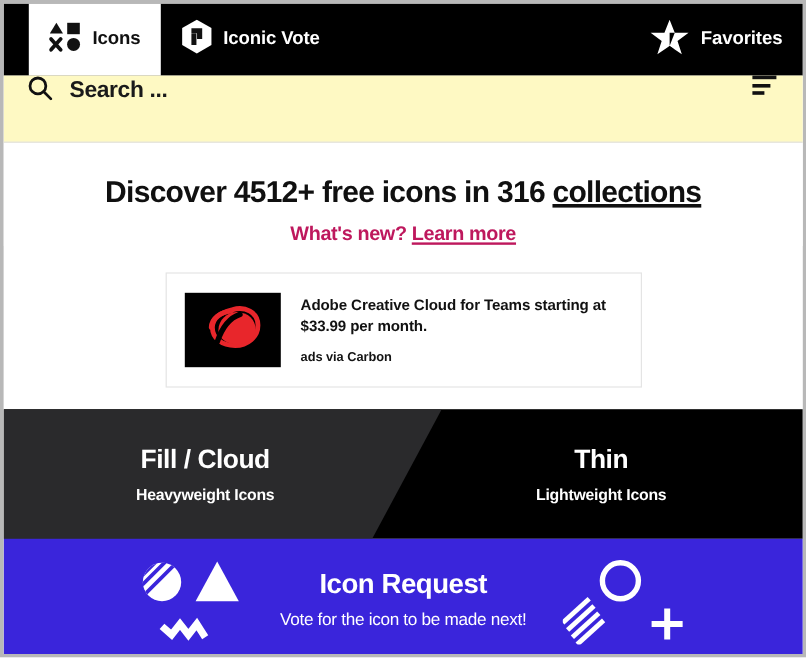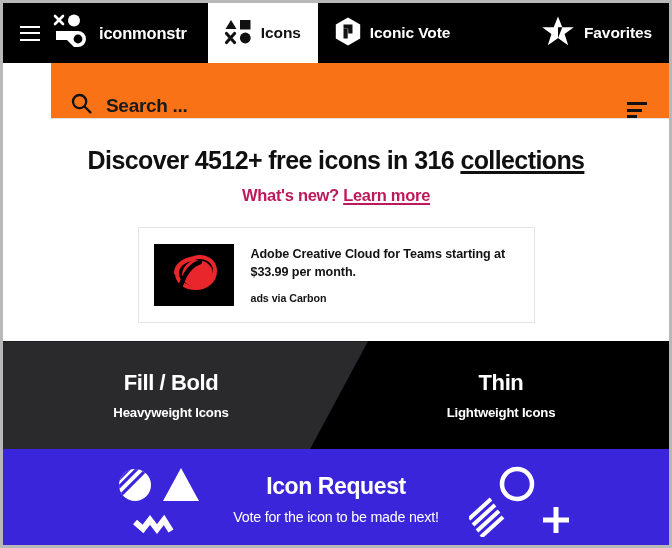--- a/index.html
+++ b/index.html
@@ -58,25 +58,24 @@
     color:#111111;
     margin-left:21px;
   }
   .nav-spacer { flex:1; }
   .nav-right { display:flex; align-items:center; }
 
   
   .searchbar {
     position:relative;
     height:56px;
-    background:#f97316;
-    display:flex; align-items:flex-end;
+    background:#fef9c3;
+    display:flex; align-items:flex-start;
     padding:0 22px 0 20px;
     border-bottom:1px solid #e2e2e2;
-    margin-left:48px;
   }
   .search-left { display:flex; align-items:center; gap:14px; flex:1; }
   .search-text {
     font-size:19px; font-weight:bold; color:#1a1a1a; letter-spacing:-0.3px;
   }
   .filter-icon {
     display:flex; flex-direction:column; gap:3.5px; align-items:flex-start;
     cursor:pointer;
   }
   .filter-icon i { display:block; height:3px; background:#111111; }
@@ -175,39 +174,20 @@
   .req-art-left { position:absolute; left:110px; top:16px; }
   .req-art-right { position:absolute; right:100px; top:16px; }
 </style>
 </head>
 <body>
 
 <div id="frame">
 
   <div class="navbar">
 
-    <div class="nav-left">
-      <div class="hamburger">
-        <span></span>
-        <span></span>
-        <span></span>
-      </div>
-
-      <div class="brand">
-        <span>
-          <svg width="37" height="34" viewBox="0 0 37 34">
-            <path d="M2 2 L10 10 M10 2 L2 10" stroke="#fff" stroke-width="2.6" fill="none" stroke-linecap="round"></path>
-            <circle cx="21" cy="6.5" r="6" fill="#fff"></circle>
-            <path d="M3 17 h22 a8 8 0 0 1 0 16 h-4 l-7 -7 h-11 z" fill="#fff"></path>
-            <circle cx="25" cy="25" r="4.4" fill="#000"></circle>
-          </svg>
-        </span>
-        <span class="brand-label">iconmonstr</span>
-      </div>
-    </div>
 
     <div class="nav-tab active">
       <span>
         <svg width="27" height="27" viewBox="0 0 27 27">
           <polygon points="6,2 11.5,11 0.5,11" fill="#111"></polygon>
           <rect x="15" y="2" width="10.5" height="9.5" fill="#111"></rect>
           <path d="M1.5 15.5 L9.5 24.5 M9.5 15.5 L1.5 24.5" stroke="#111" stroke-width="3.1" stroke-linecap="round"></path>
           <circle cx="20.3" cy="20" r="5.4" fill="#111"></circle>
         </svg>
       </span>
@@ -282,21 +262,21 @@
         <div class="ad-headline">Adobe Creative Cloud for Teams starting at $33.99 per month.</div>
         <div class="ad-via">ads via Carbon</div>
       </div>
     </div>
   </div>
 
   <div class="split">
     <div class="split-left-bg"></div>
 
     <div class="split-panel split-left">
-      <div class="split-title">Fill / Bold</div>
+      <div class="split-title">Fill / Cloud</div>
       <div class="split-sub">Heavyweight Icons</div>
     </div>
 
     <div class="split-panel split-right">
       <div class="split-title">Thin</div>
       <div class="split-sub">Lightweight Icons</div>
     </div>
   </div>
 
   <div class="request">

